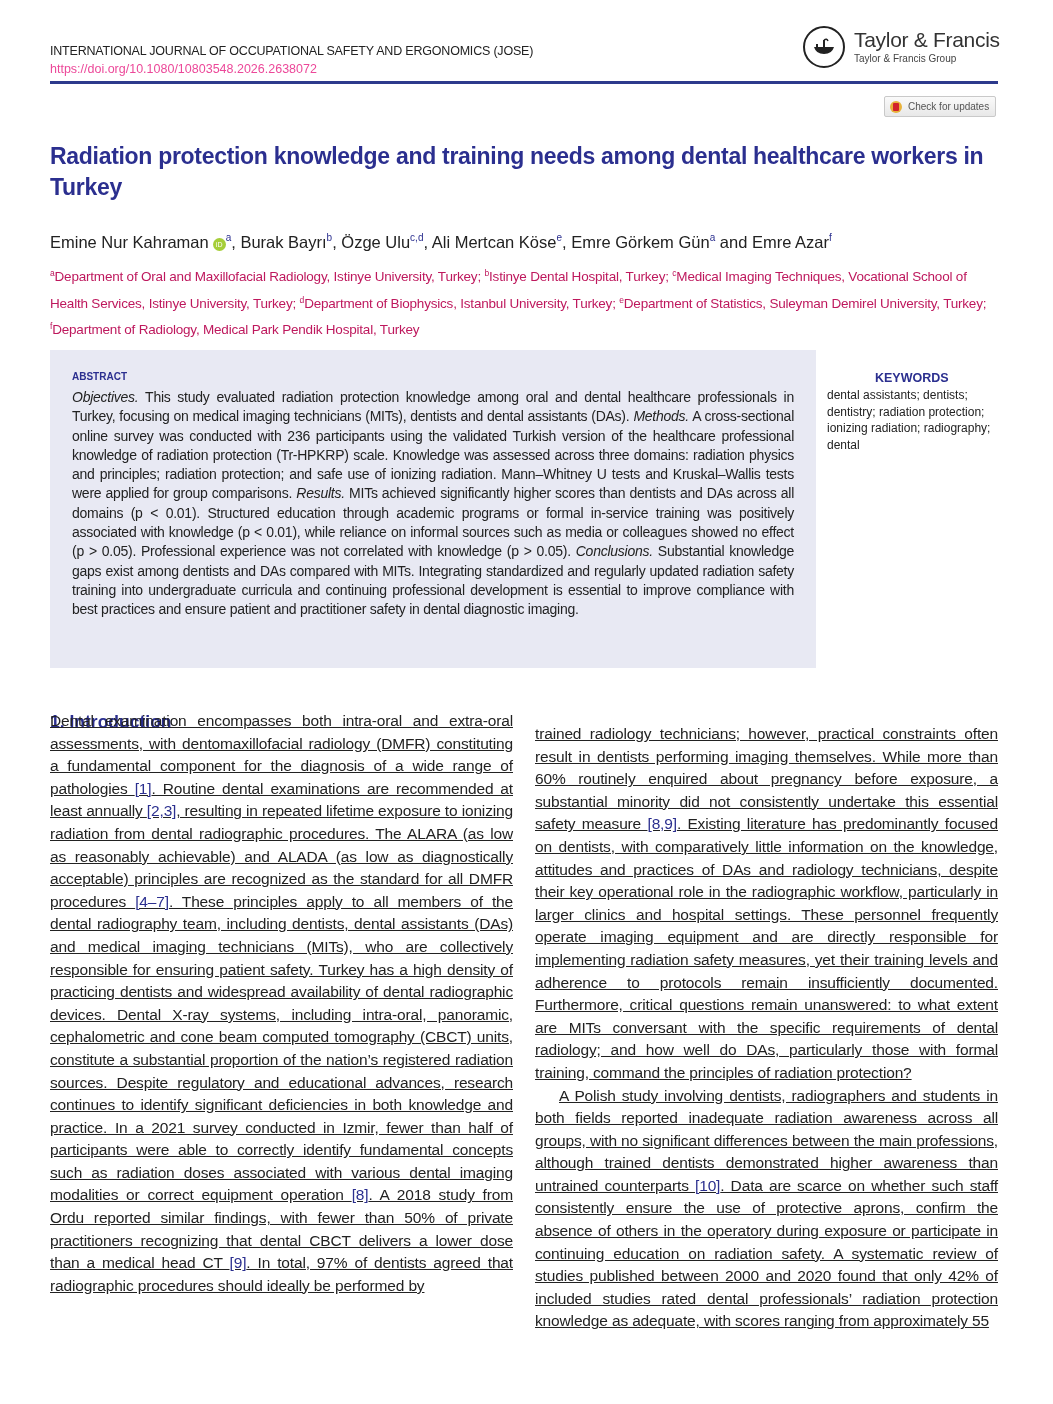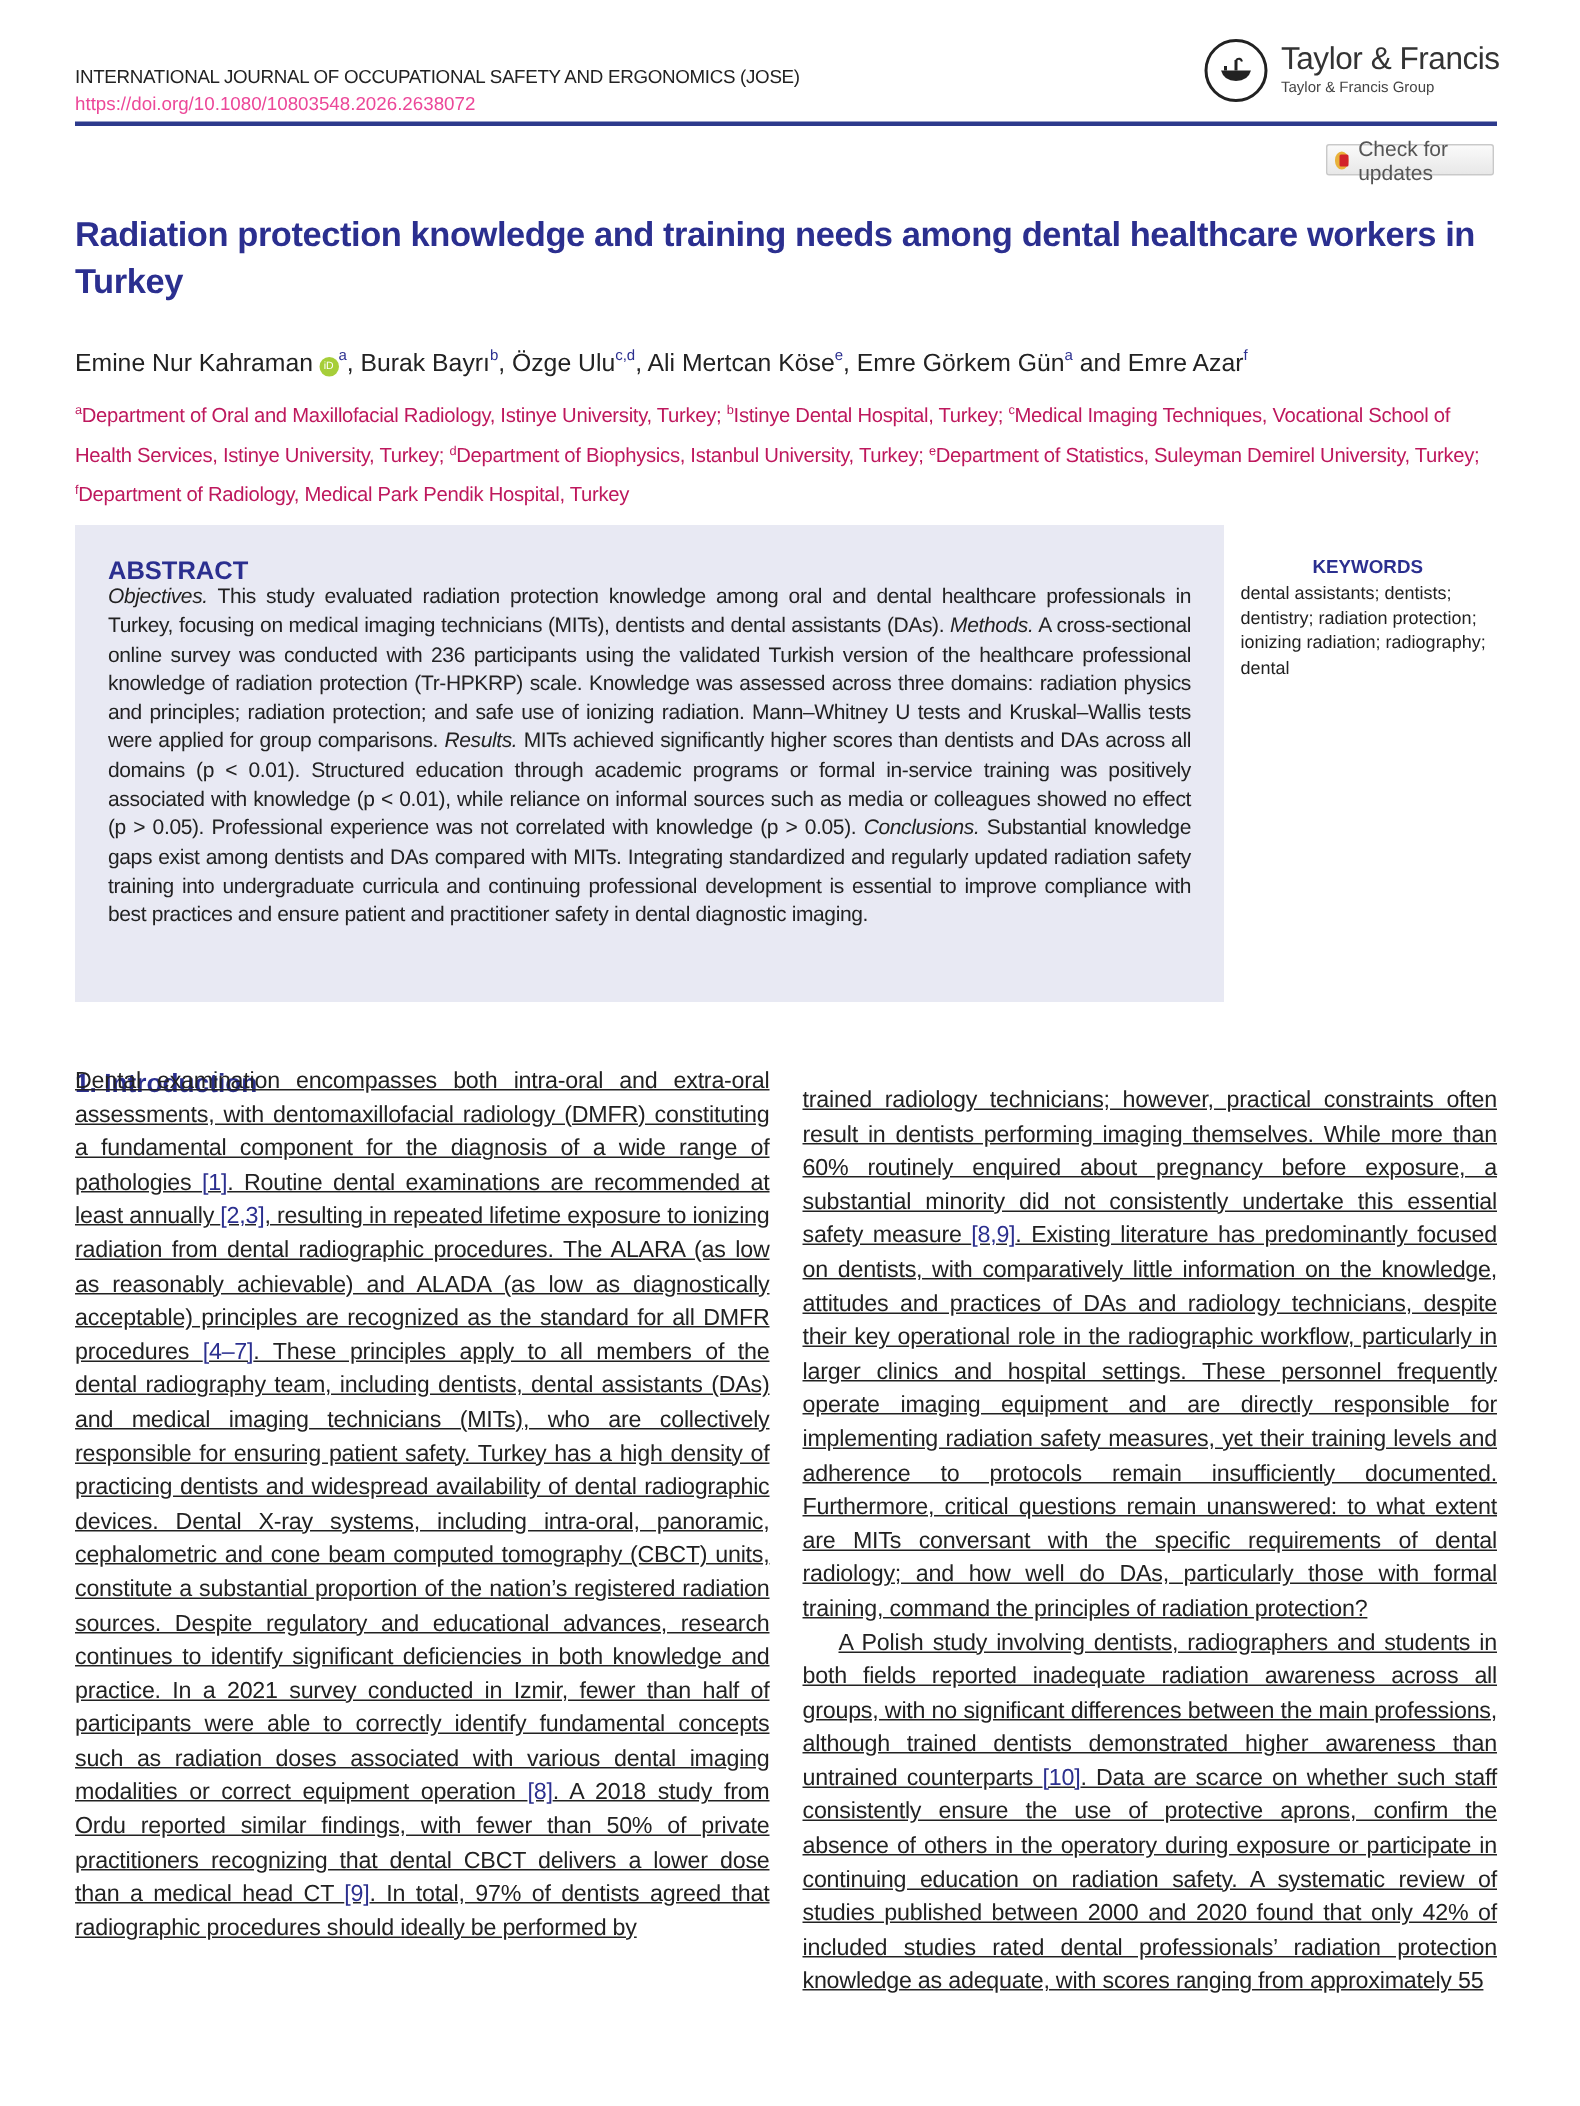--- a/index.html
+++ b/index.html
@@ -7,31 +7,31 @@
          font-family: "Liberation Sans", "DejaVu Sans", sans-serif; color: #1f1f1f; }
   .abs { position: absolute; }
   .journal-name { left: 50px; top: 42px; font-size: 12.5px; letter-spacing: -0.2px; color: #222; line-height: 18px; }
   .doi { left: 50px; top: 60px; font-size: 12.5px; color: #ec4899; line-height: 18px; }
   .header-rule { left: 50px; top: 81px; width: 948px; height: 3px; background: #2d3a8c; }
   .logo { left: 803px; top: 26px; display: flex; align-items: center; }
   .logo-circle { width: 42px; height: 42px; border: 2.5px solid #222; border-radius: 50%; box-sizing: border-box; display:flex; align-items:center; justify-content:center; }
   .logo-text { margin-left: 9px; }
   .logo-main { font-size: 21px; color: #333; line-height: 22px; letter-spacing: -0.3px; }
   .logo-sub { font-size: 10px; color: #444; line-height: 12px; margin-top: 2px; }
-  .check-updates { left: 884px; top: 96px; width: 112px; height: 21px; border: 1px solid #c9c9c9; background: linear-gradient(#fafafa,#e8e8e8); border-radius: 2px; display: flex; align-items: center; font-size: 14px; color: #555; box-sizing: border-box; padding-left: 5px; cursor: pointer; }
+  .check-updates { left: 884px; top: 96px; width: 112px; height: 21px; border: 1px solid #c9c9c9; background: linear-gradient(#fafafa,#e8e8e8); border-radius: 2px; display: flex; align-items: center; font-size: 10px; color: #555; box-sizing: border-box; padding-left: 5px; cursor: pointer; }
   .cu-icon { width: 12px; height: 12px; border-radius: 50%; background: #e8b23b; margin-right: 6px; position: relative; }
   .cu-icon::after { content: ""; position: absolute; left: 3px; top: 2px; width: 6px; height: 8px; background: #d2232a; border-radius: 1px; }
   .title { left: 50px; top: 141px; width: 940px; font-size: 23px; font-weight: bold; color: #2b2f8f; line-height: 31px; letter-spacing: -0.3px; }
   .authors { left: 50px; top: 226px; font-size: 16.5px; color: #222; line-height: 24px; white-space: nowrap; }
   .authors sup { font-size: 10px; color: #2b2f8f; vertical-align: 7px; }
   .orcid { display: inline-block; width: 13px; height: 13px; border-radius: 50%; background: #a6ce39; color: #fff; font-size: 7px; text-align: center; line-height: 13px; vertical-align: 1px; margin-left: 4px; }
   .affil { left: 50px; top: 262px; width: 950px; font-size: 13.5px; line-height: 23.5px; color: #be185d; letter-spacing: -0.2px; }
   .affil sup { font-size: 8.5px; vertical-align: 5px; }
   .abstract-box { left: 50px; top: 350px; width: 766px; height: 318px; background: #e8e9f3; }
-  .abstract-head { left: 72px; top: 371px; font-size: 17px; font-weight: bold; color: #2b2f8f; }
+  .abstract-head { left: 72px; top: 371px; font-size: 10px; font-weight: bold; color: #2b2f8f; }
   .abstract-text { left: 72px; top: 388px; width: 722px; font-size: 14px; line-height: 19.3px; color: #222; text-align: justify; letter-spacing: -0.25px; }
   .keywords-head { left: 827px; top: 371px; font-size: 12.5px; font-weight: bold; color: #2b2f8f; padding-left: 48px; }
   .keywords-text { left: 827px; top: 387px; width: 170px; font-size: 12px; line-height: 16.5px; color: #222; }
   .section-heading { left: 50px; top: 712px; font-size: 17.5px; font-weight: bold; color: #2b2f8f; }
   .col { font-size: 15.5px; line-height: 22.6px; color: #222; text-align: justify; letter-spacing: -0.15px; text-decoration: underline; }
   .col-left { left: 50px; top: 710px; width: 463px; }
   .col-right { left: 535px; top: 723px; width: 463px; }
   .ref { color: #2b2f8f; }
   .indent { text-indent: 24px; }
   p { margin: 0; }

